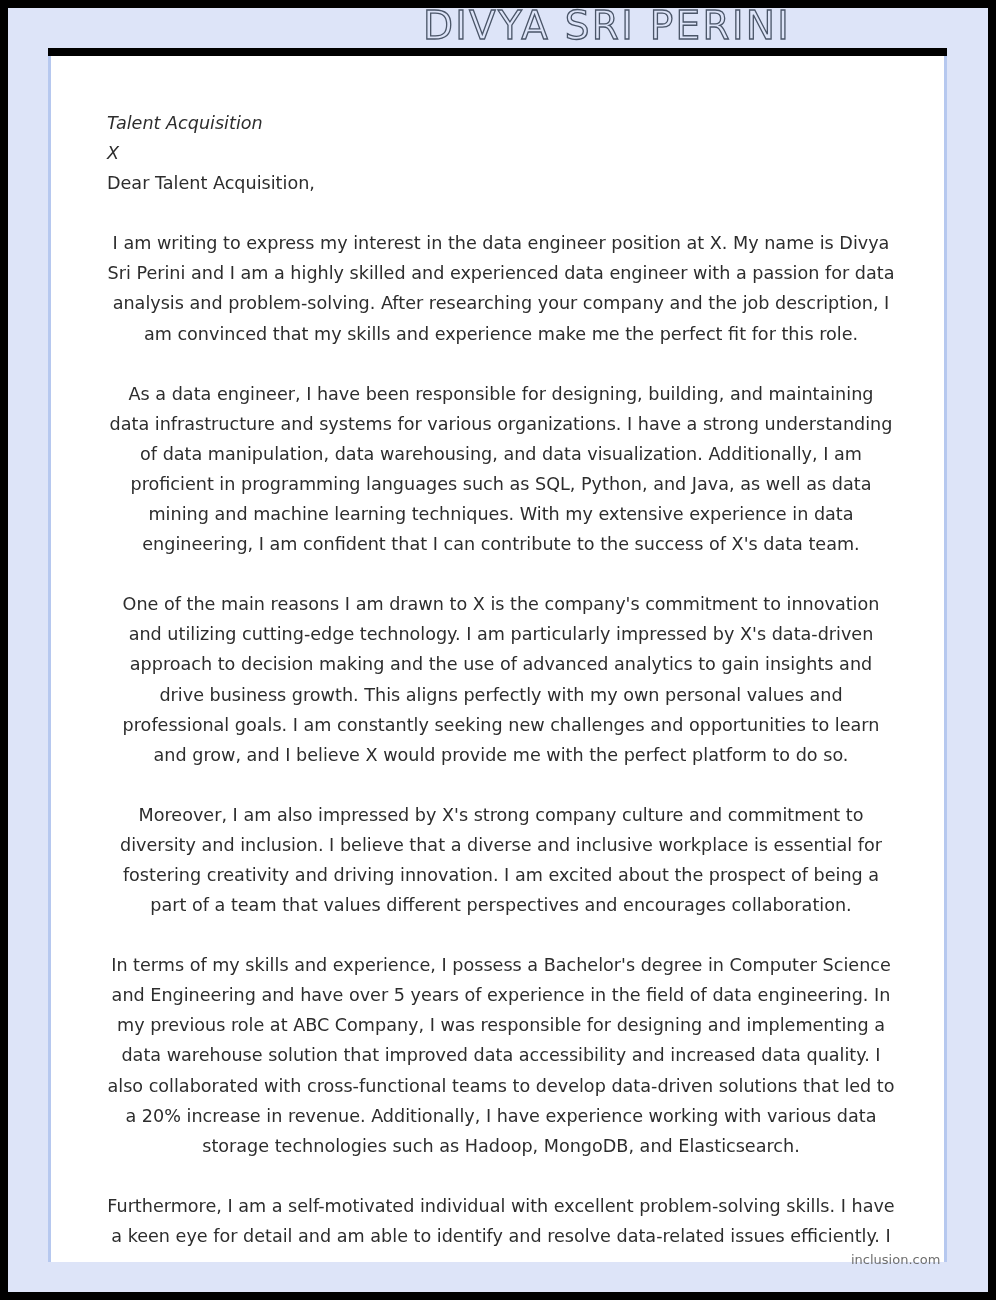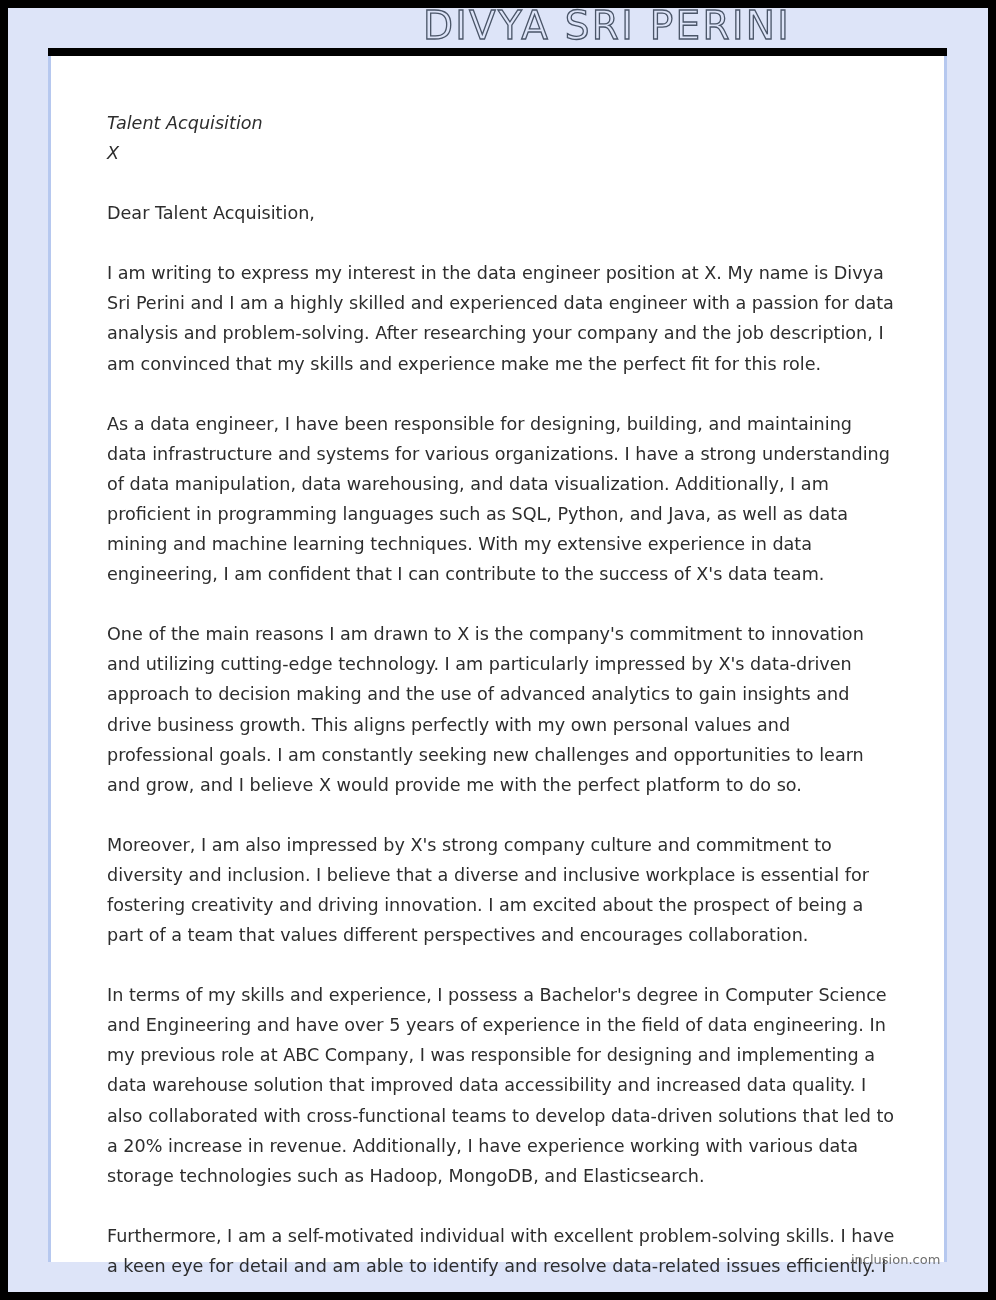--- a/index.html
+++ b/index.html
@@ -86,23 +86,23 @@
     padding:52px 52px 0 59px;
     font-size:17.6px;
     line-height:30.1px;
     color:#2d2d2d;
     font-family:"DejaVu Sans", sans-serif;
     font-weight:400;
   }
 
   .addr-line { white-space:pre;font-style:italic; }
 
-  .para { margin-top:30px; text-align:left; }
+  .para { margin-top:30px; text-align:center; }
   .para.first { margin-top:30px; }
-  .salutation { margin-top:30px; }
+  .salutation { }
 
   
   #watermark {
     position:absolute;
     left:843px;
     top:1244px;
     font-size:13px;
     line-height:16px;
     color:#6f6f6f;
     font-family:"DejaVu Sans", sans-serif;

